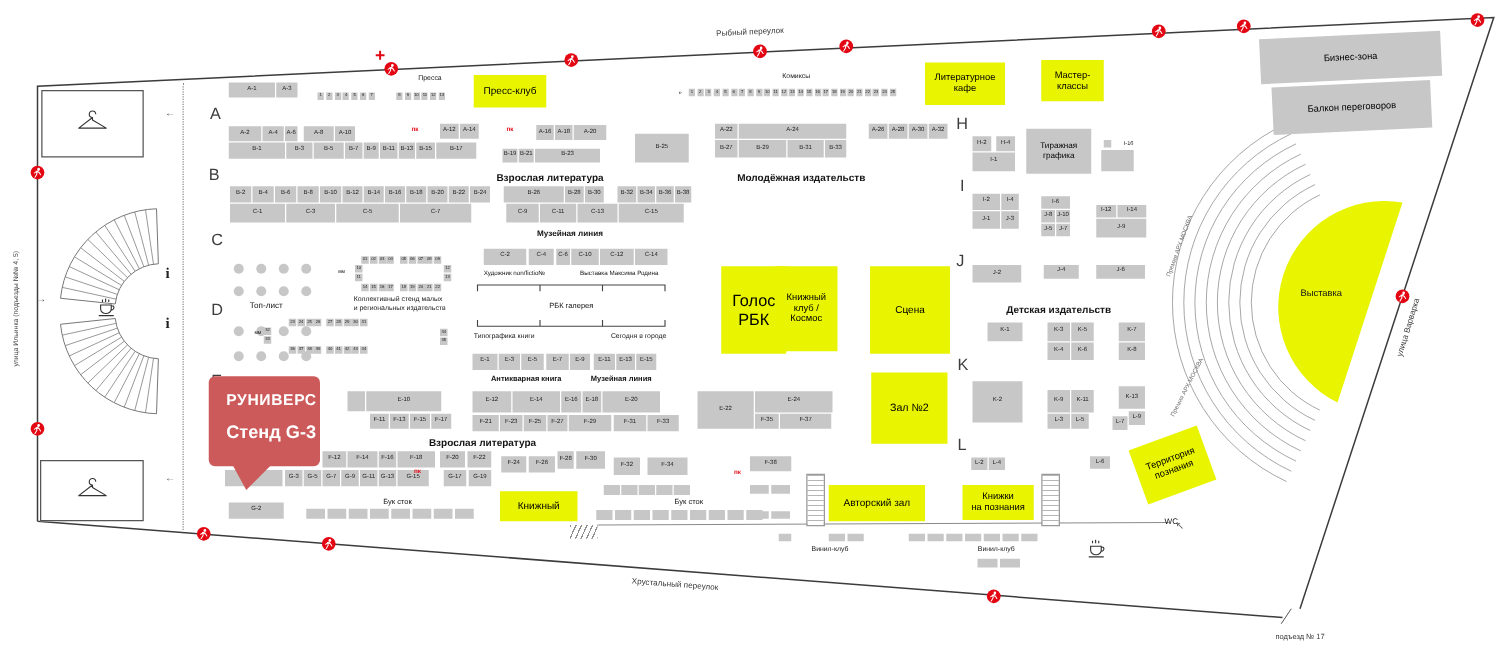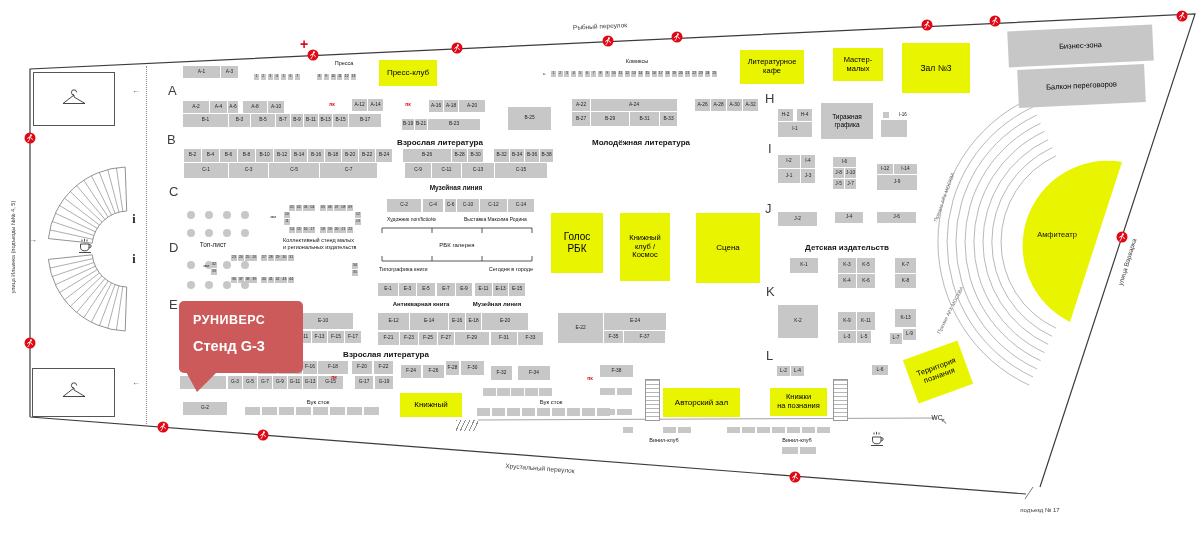--- a/index.html
+++ b/index.html
@@ -378,39 +378,39 @@
     <div class="mini" style="left: 281.4px; top: 277px; width: 6px; height: 6px;">43</div>
     <div class="mini" style="left: 288.2px; top: 277px; width: 6px; height: 6px;">44</div>
     <div class="mini" style="left: 211px; top: 262px; width: 6px; height: 6px;">32</div>
     <div class="mini" style="left: 211px; top: 268.6px; width: 6px; height: 6px;">33</div>
     <div class="mini" style="left: 352px; top: 263px; width: 6px; height: 6px;">34</div>
     <div class="mini" style="left: 352px; top: 269.6px; width: 6px; height: 6px;">35</div>
     <div class="zone y" style="left: 379px; top: 60px; width: 58px; height: 26px; font-size: 8px;">Пресс-клуб</div>
     <div class="zone y" style="left: 740px; top: 50px; width: 64px; height: 34px; font-size: 7.5px;">Литературное
 кафе</div>
     <div class="zone y" style="left: 833px; top: 48px; width: 50px; height: 33px; font-size: 7.5px;">Мастер-
-малых</div>
-    <div class="zone y" style="left: 902px; top: 43px; width: 68px; height: 50px; font-size: 8.5px;">Зал №3</div>
-    <div class="zone y" style="left: 551px; top: 213px; width: 52px; height: 60px; font-size: 10px;">Голос
+классы</div>
+    <div class="zone y" style="left: 577px; top: 213px; width: 52px; height: 70px; font-size: 13px;">Голос
 РБК</div>
     <div class="zone y" style="left: 696px; top: 213px; width: 64px; height: 70px; font-size: 8px;">Сцена</div>
     <div class="zone y" style="left: 620px; top: 213px; width: 50px; height: 68px; font-size: 7.5px;">Книжный
 клуб /
 Космос</div>
+    <div class="zone y" style="left: 697px; top: 298px; width: 61px; height: 57px; font-size: 8.5px;">Зал №2</div>
     <div class="zone y" style="left: 400px; top: 393px; width: 62px; height: 24px; font-size: 8px;">Книжный</div>
     <div class="zone y" style="left: 663px; top: 388px; width: 77px; height: 29px; font-size: 8px;">Авторский зал</div>
     <div class="zone y" style="left: 770px; top: 388px; width: 57px; height: 28px; font-size: 7.5px;">Книжки
 на познания</div>
     <div class="zone y" style="left: 909px; top: 349px; width: 58px; height: 46px; font-size: 7.5px; transform: rotate(-20deg);">Территория
 познания</div>
     <div class="zone g" style="left: 1008px; top: 28px; width: 145px; height: 36px; font-size: 7.5px; transform: rotate(-2.7deg);">Бизнес-зона</div>
     <div class="zone g" style="left: 1018px; top: 67px; width: 127px; height: 38px; font-size: 7.5px; transform: rotate(-2.7deg);">Балкон переговоров</div>
     <div class="zone g" style="left: 821px; top: 103px; width: 52px; height: 36px; font-size: 6.5px;">Тиражная
 графика</div>
-    <div class="lbl" style="left: 1057px; top: 234px; font-size: 7.5px; transform: translate(-50%, -50%);">Амфитеатр</div>
+    <div class="lbl" style="left: 1057px; top: 234px; font-size: 7.5px; transform: translate(-50%, -50%);">Выставка</div>
     <div class="wardrobe" style="left: 33px; top: 72px; width: 80px; height: 52px;">
       <div style="position: static;"><svg width="26" height="17" viewBox="0 0 26 17">
           <path d="M13 6 a2.6 2.6 0 1 1 2.6 -2.6 M13 6 L13 8 L24 14.5 L2 14.5 Z" fill="none" stroke="#333" stroke-width="0.9" stroke-linejoin="round"></path>
         </svg></div>
     </div>
     <div class="wardrobe" style="left: 32px; top: 368px; width: 81px; height: 47px;">
       <div style="position: static;"><svg width="26" height="17" viewBox="0 0 26 17">
           <path d="M13 6 a2.6 2.6 0 1 1 2.6 -2.6 M13 6 L13 8 L24 14.5 L2 14.5 Z" fill="none" stroke="#333" stroke-width="0.9" stroke-linejoin="round"></path>
         </svg></div>
     </div>
@@ -424,21 +424,21 @@
     <div class="letter" style="left: 169px; top: 240px;">D</div>
     <div class="letter" style="left: 169px; top: 297px;">E</div>
     <div class="letter" style="left: 765px; top: 91px;">H</div>
     <div class="letter" style="left: 768px; top: 141px;">I</div>
     <div class="letter" style="left: 765px; top: 201px;">J</div>
     <div class="letter" style="left: 766px; top: 284px;">K</div>
     <div class="letter" style="left: 766px; top: 348px;">L</div>
     <div class="lbl" style="left: 344px; top: 60px; font-size: 5.5px; transform: translateX(-50%);">Пресса</div>
     <div class="lbl" style="left: 637px; top: 58px; font-size: 5.5px; transform: translateX(-50%);">Комиксы</div>
     <div class="lbl b" style="left: 440px; top: 138px; font-size: 8px; transform: translateX(-50%);">Взрослая литература</div>
-    <div class="lbl b" style="left: 641px; top: 138px; font-size: 8px; transform: translateX(-50%);">Молодёжная литература</div>
+    <div class="lbl b" style="left: 641px; top: 138px; font-size: 8px; transform: translateX(-50%);">Молодёжная издательств</div>
     <div class="lbl b" style="left: 456px; top: 184px; font-size: 6.5px; transform: translateX(-50%);">Музейная линия</div>
     <div class="lbl" style="left: 387px; top: 216px; font-size: 5px; transform: none;">Художник non/fictio№</div>
     <div class="lbl" style="left: 464px; top: 216px; font-size: 5px; transform: none;">Выставка Максима Родина</div>
     <div class="lbl" style="left: 213px; top: 241px; font-size: 6.5px; transform: translateX(-50%);">Топ-лист</div>
     <div class="lbl" style="left: 283px; top: 237px; font-size: 5.5px; transform: none;">Коллективный стенд малых</div>
     <div class="lbl" style="left: 283px; top: 244px; font-size: 5.5px; transform: none;">и региональных издательств</div>
     <div class="lbl" style="left: 457px; top: 242px; font-size: 6px; transform: translateX(-50%);">РБК галерея</div>
     <div class="lbl" style="left: 379px; top: 266px; font-size: 5.5px; transform: none;">Типографика книги</div>
     <div class="lbl" style="left: 533px; top: 266px; font-size: 5.5px; transform: translateX(-100%);">Сегодня в городе</div>
     <div class="lbl b" style="left: 421px; top: 301px; font-size: 6px; transform: translateX(-50%);">Антикварная книга</div>
@@ -561,17 +561,17 @@
           <path d="M1 14.5 h12"></path>
         </g>
       </svg></div>
     <div class="arrow" style="left: 33px; top: 239px;">→</div>
     <div class="arrow" style="left: 136px; top: 90px;">←</div>
     <div class="arrow" style="left: 136px; top: 382px;">←</div>
     <div class="arrow" style="left: 944px; top: 421px;">↖</div>
     <div class="pointer" style="left: 183px; top: 370px; width: 40px; height: 24px;"><svg width="40" height="24">
         <polygon points="2,0 36,0 14,22" fill="#cc5a5a"></polygon>
       </svg></div>
-    <div class="callout" style="left:179px;top:301px;width:124px;height:72px">
+    <div class="callout" style="left:167px;top:301px;width:89px;height:72px">
     <div class="t1">РУНИВЕРС</div>
     <div class="t2">Стенд G-3</div>
   </div>
   </div>
 
 </body></html>

